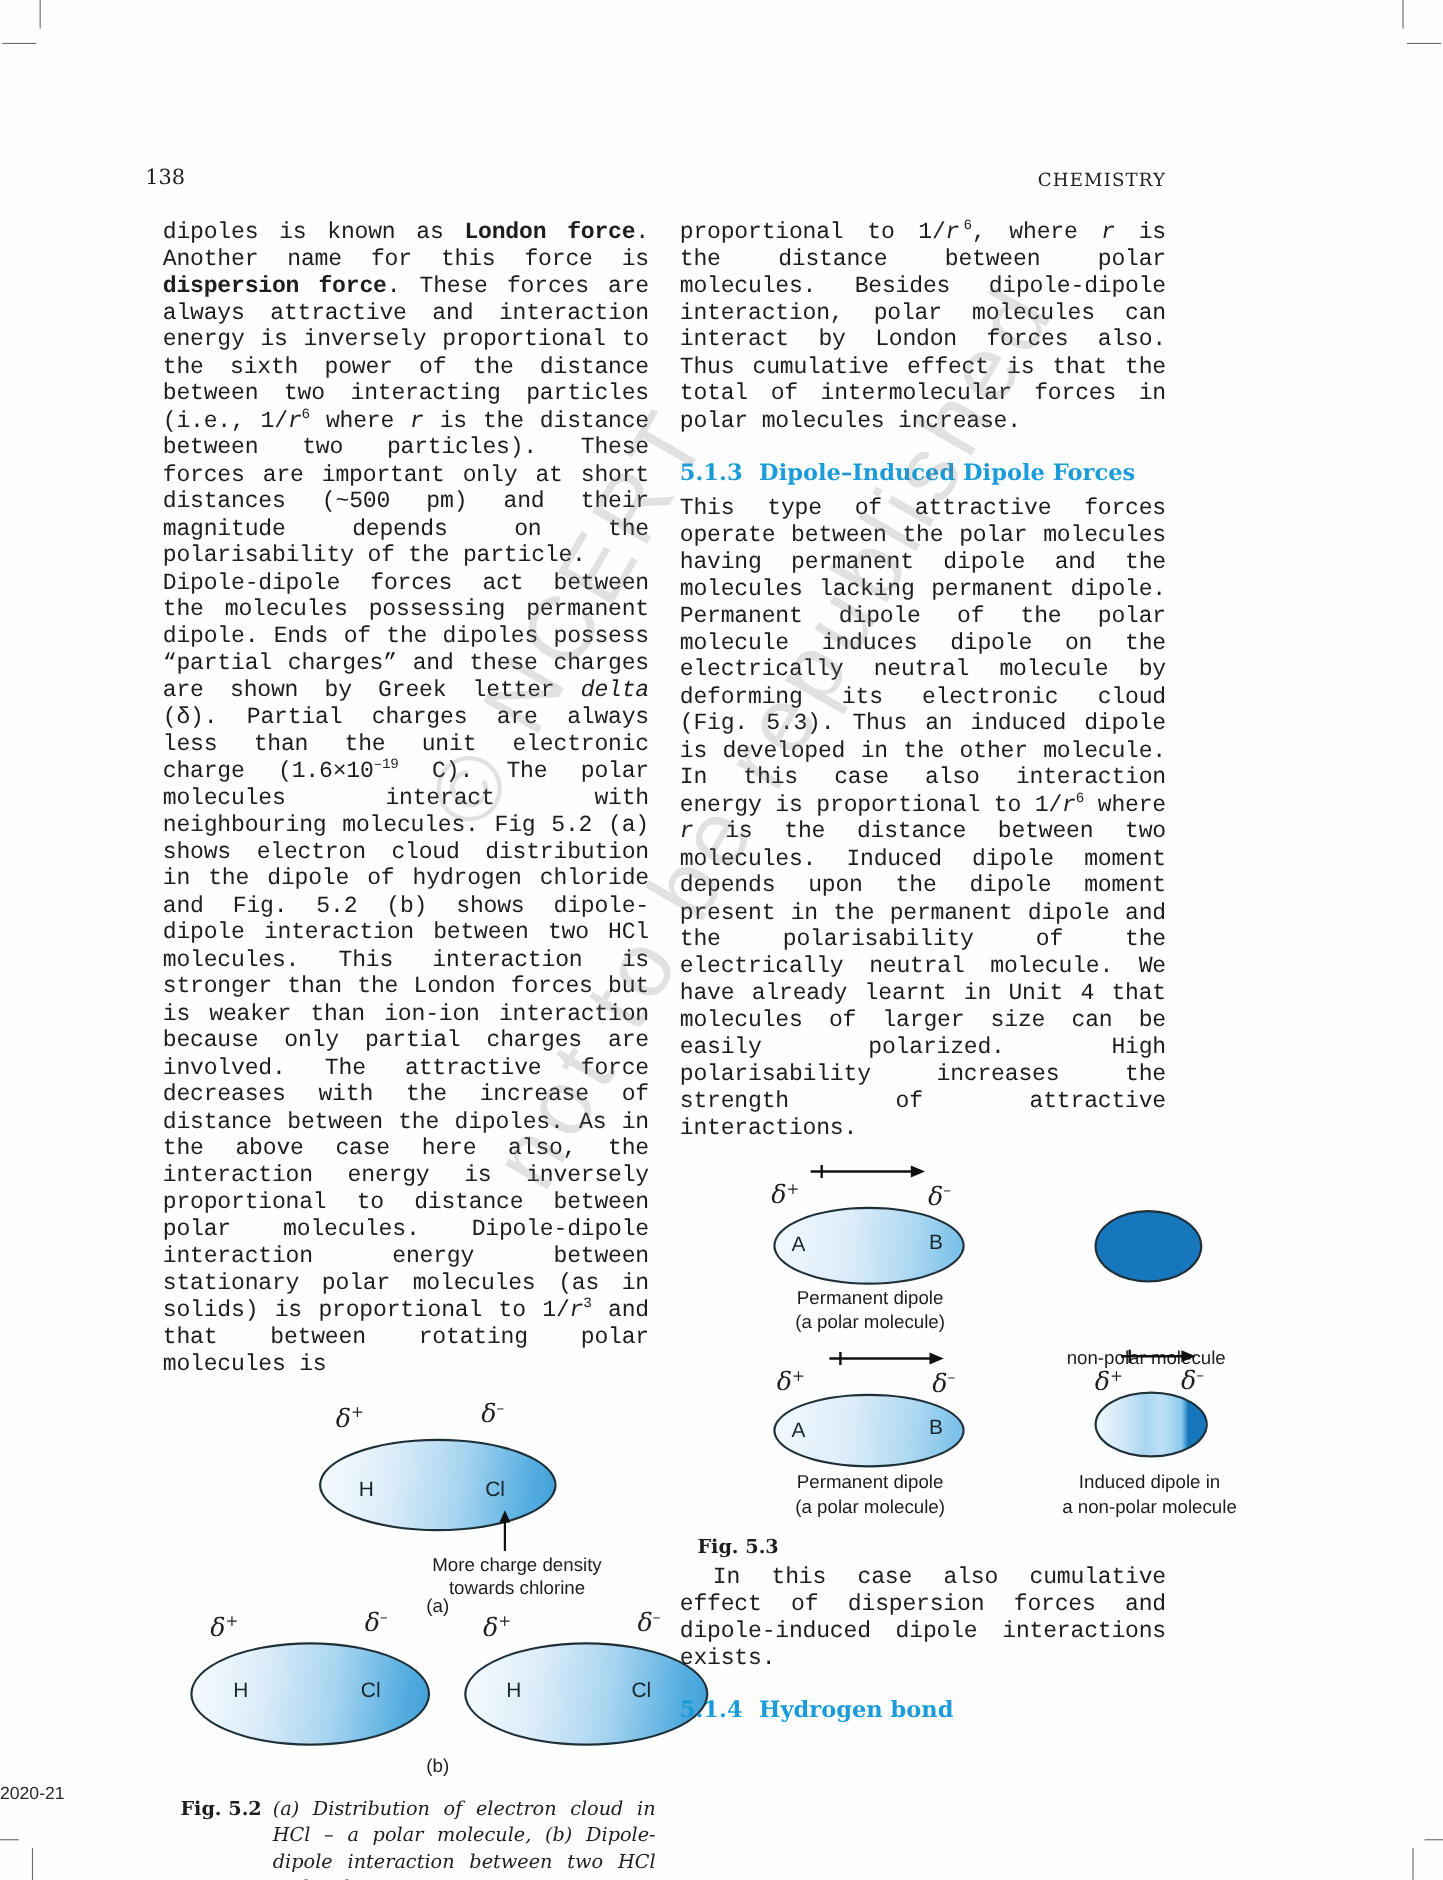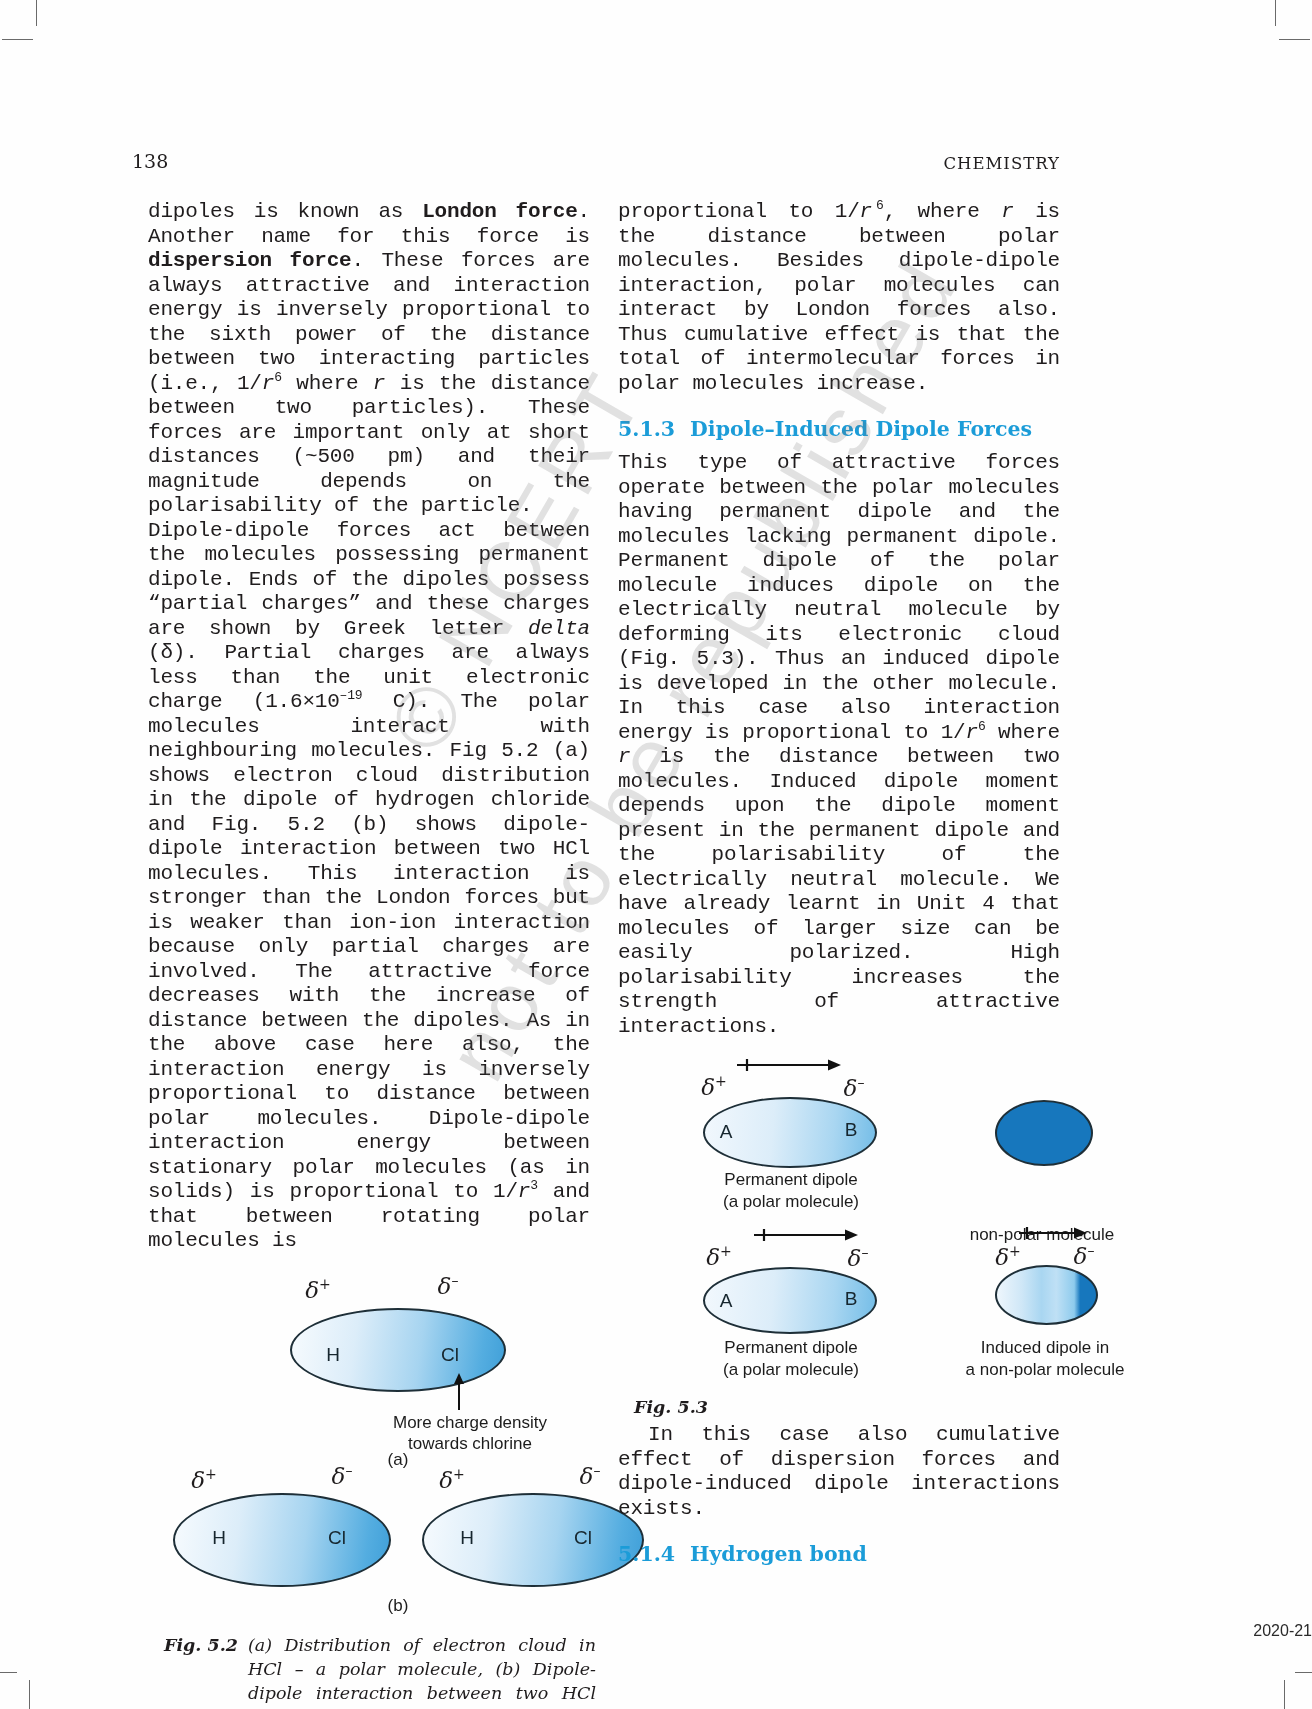--- a/index.html
+++ b/index.html
@@ -4,21 +4,21 @@
 <style>
   html,body{margin:0;padding:0;background:#ffffff;}
   .page{position:relative;width:1312px;height:1709px;background:#fefefe;overflow:hidden;
         font-family:"DejaVu Serif",serif;color:#1f1c1d;}
   
   .crop{position:absolute;background:#6a6a6a;}
   
   .page-num{position:absolute;left:132px;top:150px;font-size:19px;}
   .header-title{position:absolute;left:618px;top:154px;width:442px;text-align:right;
                 font-size:16.5px;letter-spacing:1px;}
-  .footer{position:absolute;left:0;top:1622px;width:100%;text-align:right;
+  .footer{position:absolute;left:0;top:1622px;width:100%;text-align:left;
           font-family:"Liberation Sans",sans-serif;font-size:16px;color:#2a2a2a;}
   
   .col{position:absolute;top:200px;width:442px;z-index:1;}
   .col-left{left:148px;}
   .col-right{left:618px;}
   .col p{margin:0;font-size:21px;line-height:24.5px;text-align:justify;letter-spacing:-0.2px;font-family:Liberation Mono, monospace;}
   .col p.indent{text-indent:30px;}
   sup{font-size:0.62em;line-height:0;}
   h3.sec{margin:21px 0 10px 0;font-size:20.5px;color:#1b9cd8;font-weight:bold;}
   h3.sec .num{margin-right:15px;}
@@ -35,21 +35,21 @@
         font-size:19px;color:#16262e;}
   .delta{position:absolute;transform:translate(-50%,-50%);font-size:23px;font-style:italic;}
   .delta sup{font-size:14px;font-style:normal;}
   .ann{position:absolute;transform:translateX(-50%);text-align:center;white-space:nowrap;
        font-family:"Liberation Sans",sans-serif;font-size:17px;line-height:21.5px;color:#1c1c1c;}
   .sub{position:absolute;transform:translateX(-50%);font-family:"Liberation Sans",sans-serif;
        font-size:17px;color:#1c1c1c;}
   .arrow{position:absolute;}
   
   .caption{display:flex;gap:10px;margin:10px 0 0 16px;width:432px;}
-  .cap-label{font-weight:bold;font-style:italic;font-size:17.5px;white-space:nowrap;line-height:24px;}
+  .cap-label{font-weight:bold;font-size:17.5px;white-space:nowrap;line-height:24px;}
   .cap-text{font-style:italic;font-size:17.5px;line-height:24px;text-align:justify;}
   
   .watermark{position:absolute;left:130px;top:400px;width:960px;z-index:2;pointer-events:none;
              transform:rotate(-60deg);text-align:center;font-family:"Liberation Sans",sans-serif;
              font-size:84px;letter-spacing:7px;color:rgba(110,110,110,0.20);line-height:215px;
              white-space:nowrap;}
 </style>
 </head>
 <body>
 

